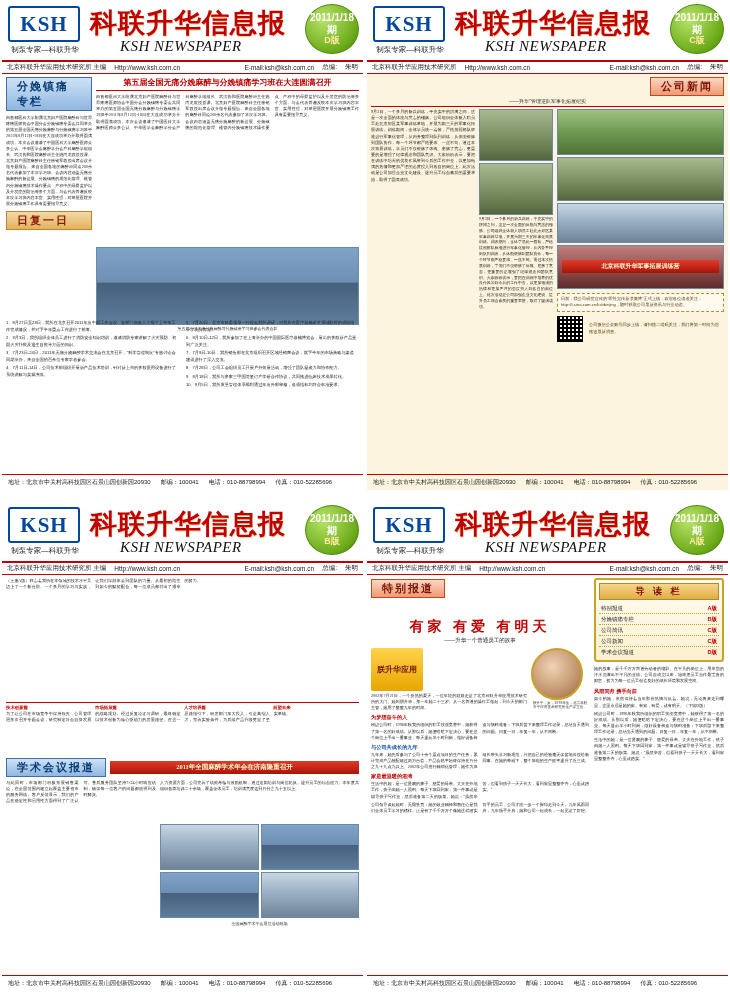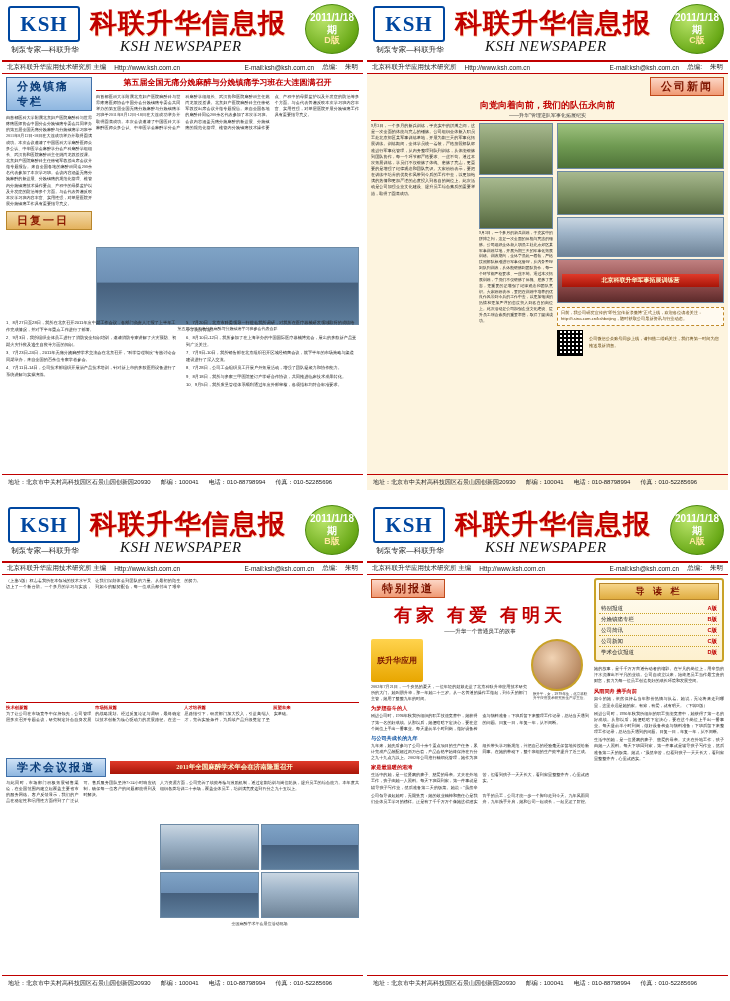--- a/index.html
+++ b/index.html
@@ -110,21 +110,21 @@
   }
   .sec-head.blue {
     background: linear-gradient(180deg,#cfe2f6,#8fb7e0);
     border-color: #3f6fa8; color: #0a3c78;
   }
   .sec-head.red {
     background: linear-gradient(180deg,#fcd6c6,#f09a74);
     border-color: #c04a1c; color: #7e1500;
   }
   .headline {
-    font-family: Liberation Sans, sans-serif;
+    font-family: Liberation Serif, serif;
     color: #c00000; font-weight: bold;
     text-align: center;
   }
   .rule-red { border-top: 1px solid #c00000; margin: 2px 0; }
 
   
   .txt {
     font-size: 4.1px; line-height: 1.5;
     color: #222; text-align: justify;
     font-family: "Liberation Serif", serif;
@@ -289,21 +289,20 @@
       <span class="grow">Http://www.ksh.com.cn</span>
       <span>E-mail:ksh@ksh.com.cn</span>
       <span>总编:</span>
       <span>朱明</span>
     </div>
 
     <div class="body" style="background:#fdf4df;">
       <div style="display:flex;justify-content:flex-end;">
         <div class="sec-head red">公司新闻</div>
       </div>
-      <div class="headline" style="font-size:9px;margin-top:1px;">向党向着向前，我们的队伍永向前</div>
       <div style="text-align:center;font-size:5px;color:#333;">——升华"管理逆队军事化拓展纪实</div>
       <div class="rule-red"></div>
 
       <div style="display:flex;gap:4px;height:330px;">
 
         <div style="width:104px;">
           <div class="txt">9月3日，一个多月的新兵训练，于充实中的拼搏之间，这是一次全面的体能与意志的锤炼。公司组织全体新入职员工赴北京郊区某军事训练基地，开展为期三天的军事化拓展训练。训练期间，全体学员统一着装，严格按照部队标准进行军事化管理，从内务整理到队列训练，从体能锻炼到团队协作，每一个环节都严格要求、一丝不苟。通过本次拓展训练，学员们不仅锻炼了体魄、磨炼了意志，更重要的是增强了纪律观念和团队意识。大家纷纷表示，要把在训练中培养的优良作风带到今后的工作中去，以更加饱满的热情和更加严谨的态度投入到各自的岗位上。此次活动是公司加强企业文化建设、提升员工综合素质的重要举措，取得了圆满成功。</div>
         </div>
 
         <div style="width:74px;display:flex;flex-direction:column;gap:2px;">
@@ -420,21 +419,21 @@
       <span>E-mail:ksh@ksh.com.cn</span>
       <span>总编:</span>
       <span>朱明</span>
     </div>
 
     <div class="body">
       <div style="display:flex;gap:5px;">
 
         <div style="width:218px;">
           <div class="sec-head red">特别报道</div>
-          <div class="headline" style="font-size:18px;margin-top:3px;letter-spacing:4px;">有家  有爱  有明天</div>
+          <div class="headline" style="font-size:14px;margin-top:18px;letter-spacing:4px;">有家  有爱  有明天</div>
           <div style="text-align:center;font-size:5.5px;color:#222;margin-top:1px;">——升华一个普通员工的故事</div>
 
           <div style="display:flex;gap:4px;margin-top:4px;align-items:flex-start;">
             <div style="flex:1;">
               <div class="ribbon">朕升华应用</div>
               <div class="txt" style="margin-top:2px;">2002年7月21日，一个炎热的夏天，一位年轻的姑娘走进了北京科联升华应用技术研究所的大门。她叫朋升华，那一年她二十三岁。从一名普通的操作工做起，到今天的部门主管，她用了整整九年的时间。</div>
             </div>
             <div style="width:58px;text-align:center;">
               <div class="circle-photo"></div>
               <div class="cap" style="font-size:3.6px;">朕升华，女，1979年生，北京科联升华应用技术研究所生产部主管。</div>

